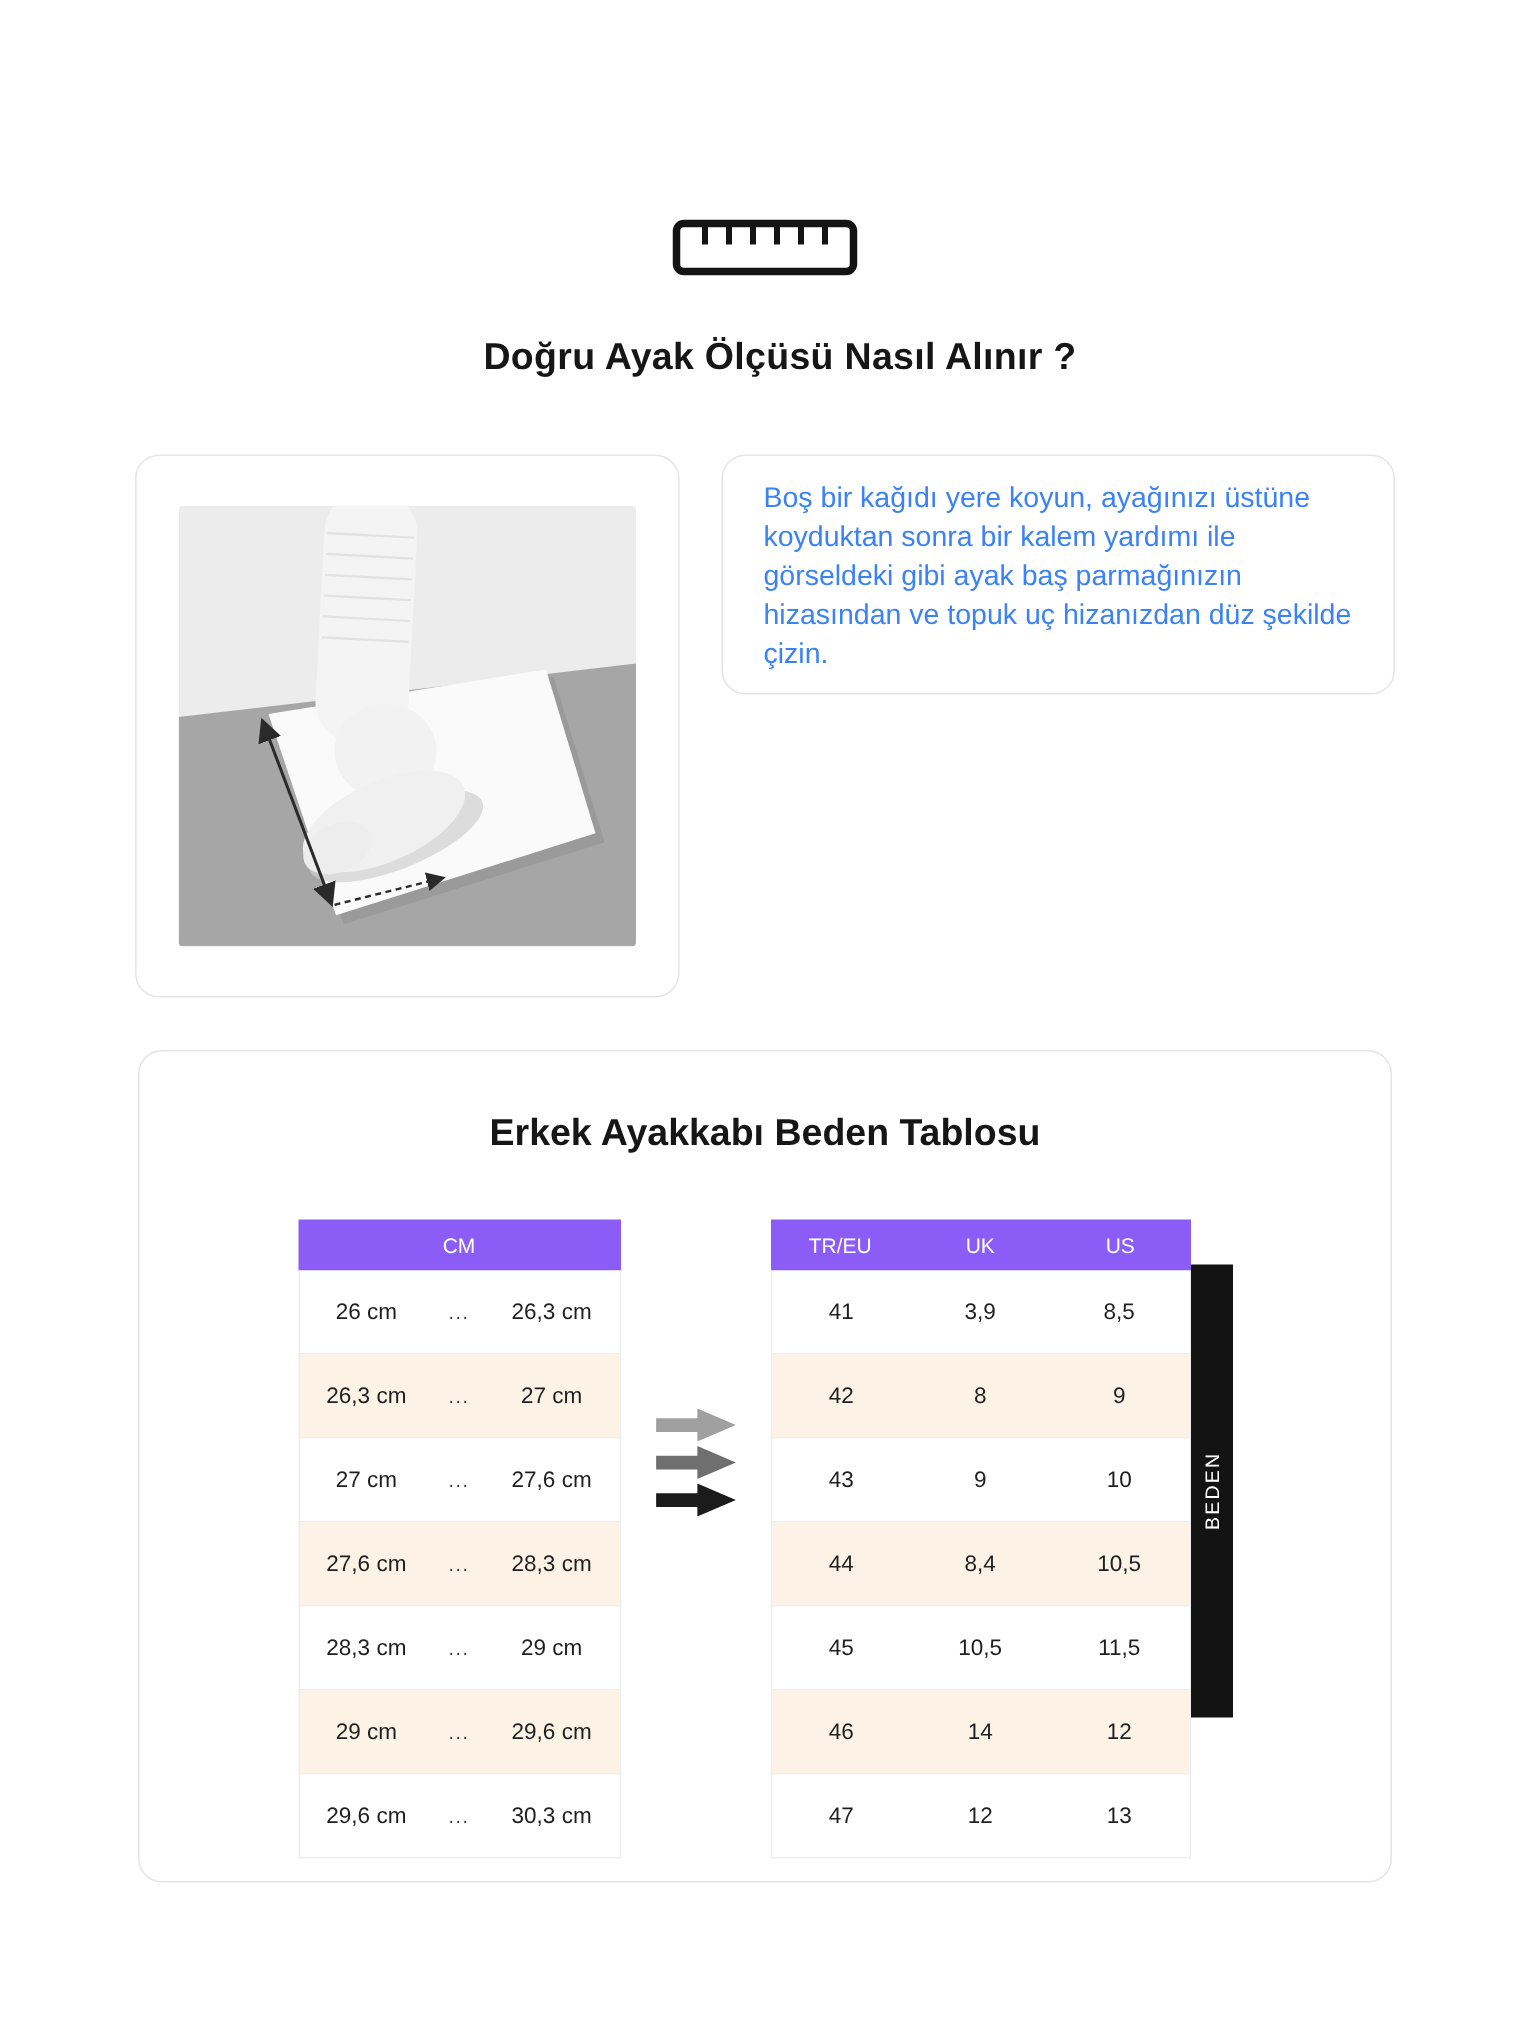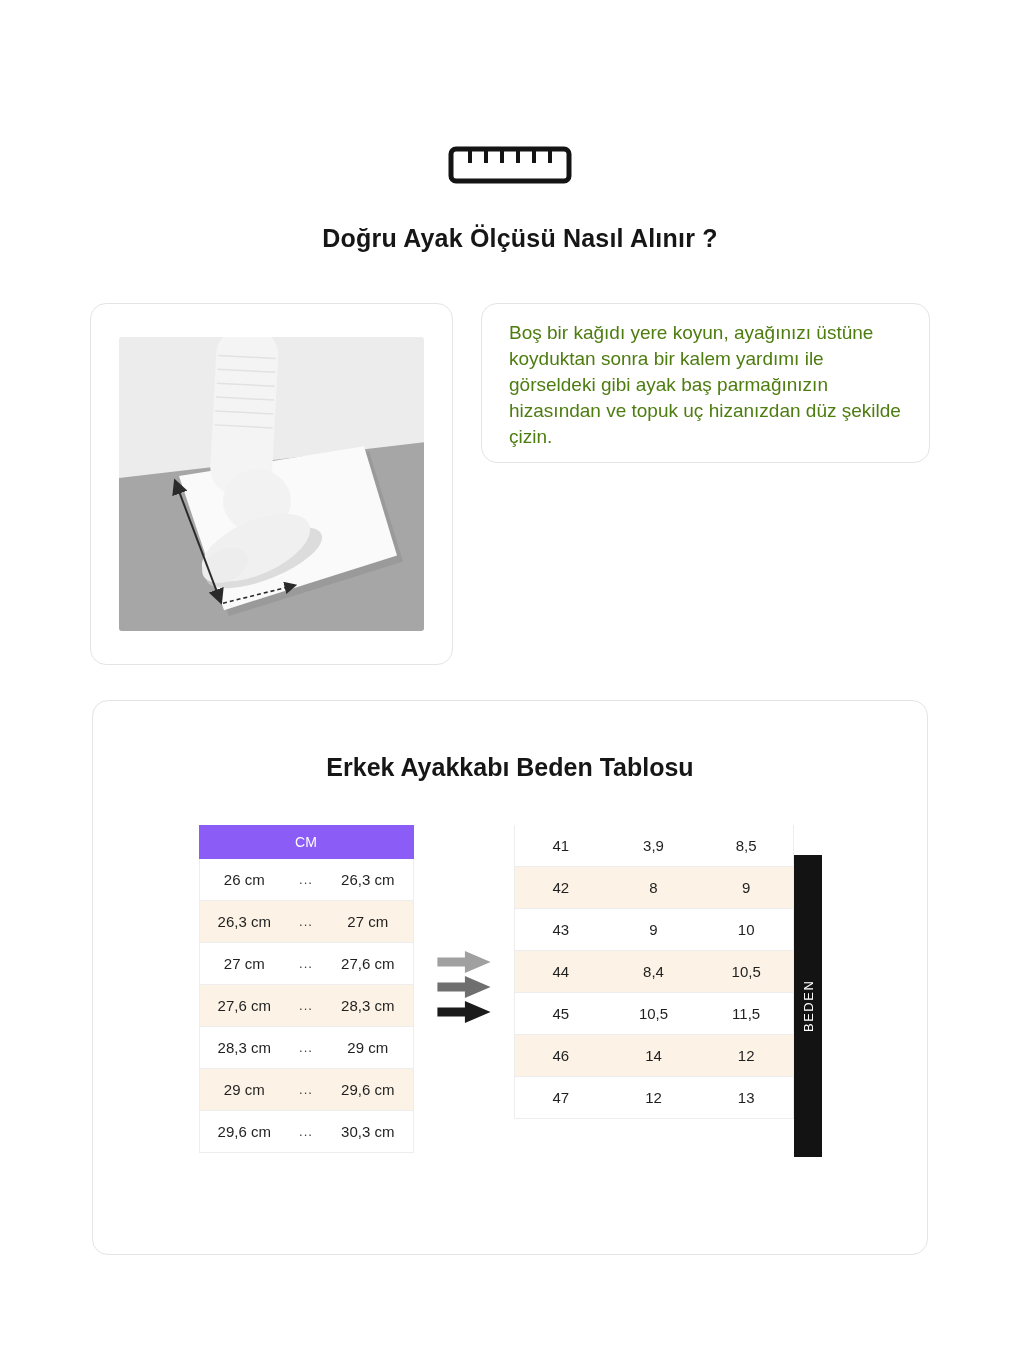--- a/index.html
+++ b/index.html
@@ -22,42 +22,42 @@
     flex:none; width:363px; height:362px;
     border:1px solid #e4e4e4; border-radius:16px;
     padding:33px 28px;
   }
   .photo { width:100%; height:100%; overflow:hidden; border-radius:3px; }
   .photo svg { width:100%; height:100%; display:block; }
 
   .steps-col { flex:1; display:flex; flex-direction:column; gap:17px; }
   .step-card {
     border:1px solid #e4e4e4; border-radius:16px;
-    padding:16px 27px; font-size:19px; line-height:1.37; color:#4d7c0f;
+    padding:16px 27px; font-size:19px; line-height:1.37; color:#3b82f6;
   }
   .step-card-1 { height:160px; }
   .step-card-2 { height:185px; display:flex; align-items:center; }
 
   .chart-card {
     margin:35px 92px 0; height:555px;
     border:1px solid #e4e4e4; border-radius:16px;
     padding-top:40px;
   }
-  .chart-title { text-align:center; font-size:25px; font-weight:700; color:#161616;margin-top:12px; }
+  .chart-title { text-align:center; font-size:25px; font-weight:700; color:#161616; }
 
   .tables-row { display:flex; justify-content:center; align-items:flex-start; margin-top:43px; }
 
   .thead {
     height:34px; background:#8b5cf6; color:#ffffff; font-size:14px;
     display:grid; place-items:center;
   }
   .thead3 { grid-template-columns:1fr 1fr 1fr; }
   .tbody { border-left:1px solid #ededed; border-right:1px solid #ededed; }
   .trow {
-    display:grid; height:42px; align-items:center; text-align:center;
+    display:grid; height:56px; align-items:center; text-align:center;
     font-size:15px; color:#1f1f1f; background:#ffffff;
     border-bottom:1px solid #ededed;
   }
   .trow.alt { background:#fcf3e6; }
   .cm-table { width:215px; }
   .cm-table .trow { grid-template-columns:1fr 34px 1fr; }
   .tcell.dots { font-size:13px; color:#3a3a3a; letter-spacing:1px; }
 
   .arrows { width:100px; display:flex; flex-direction:column; align-items:center; gap:3px; margin-top:126px; }
   .arrows svg { width:58px; height:22px; display:block; }
@@ -203,20 +203,25 @@
         <svg viewBox="0 0 58 24">
             <path d="M0 7 H30 V0 L58 12 L30 24 V17 H0 Z" fill="#6f6f6f"></path>
           </svg>
         <svg viewBox="0 0 58 24">
             <path d="M0 7 H30 V0 L58 12 L30 24 V17 H0 Z" fill="#1b1b1b"></path>
           </svg>
       </div>
 
       <div class="size-table-wrap">
         <div class="size-table">
+          <div class="thead thead3">
+            <span>TR/EU</span>
+            <span>UK</span>
+            <span>US</span>
+          </div>
           <div class="tbody">
               <div class="trow">
                 <div class="tcell">41</div>
                 <div class="tcell">3,9</div>
                 <div class="tcell">8,5</div>
               </div>
               <div class="trow alt">
                 <div class="tcell">42</div>
                 <div class="tcell">8</div>
                 <div class="tcell">9</div>

